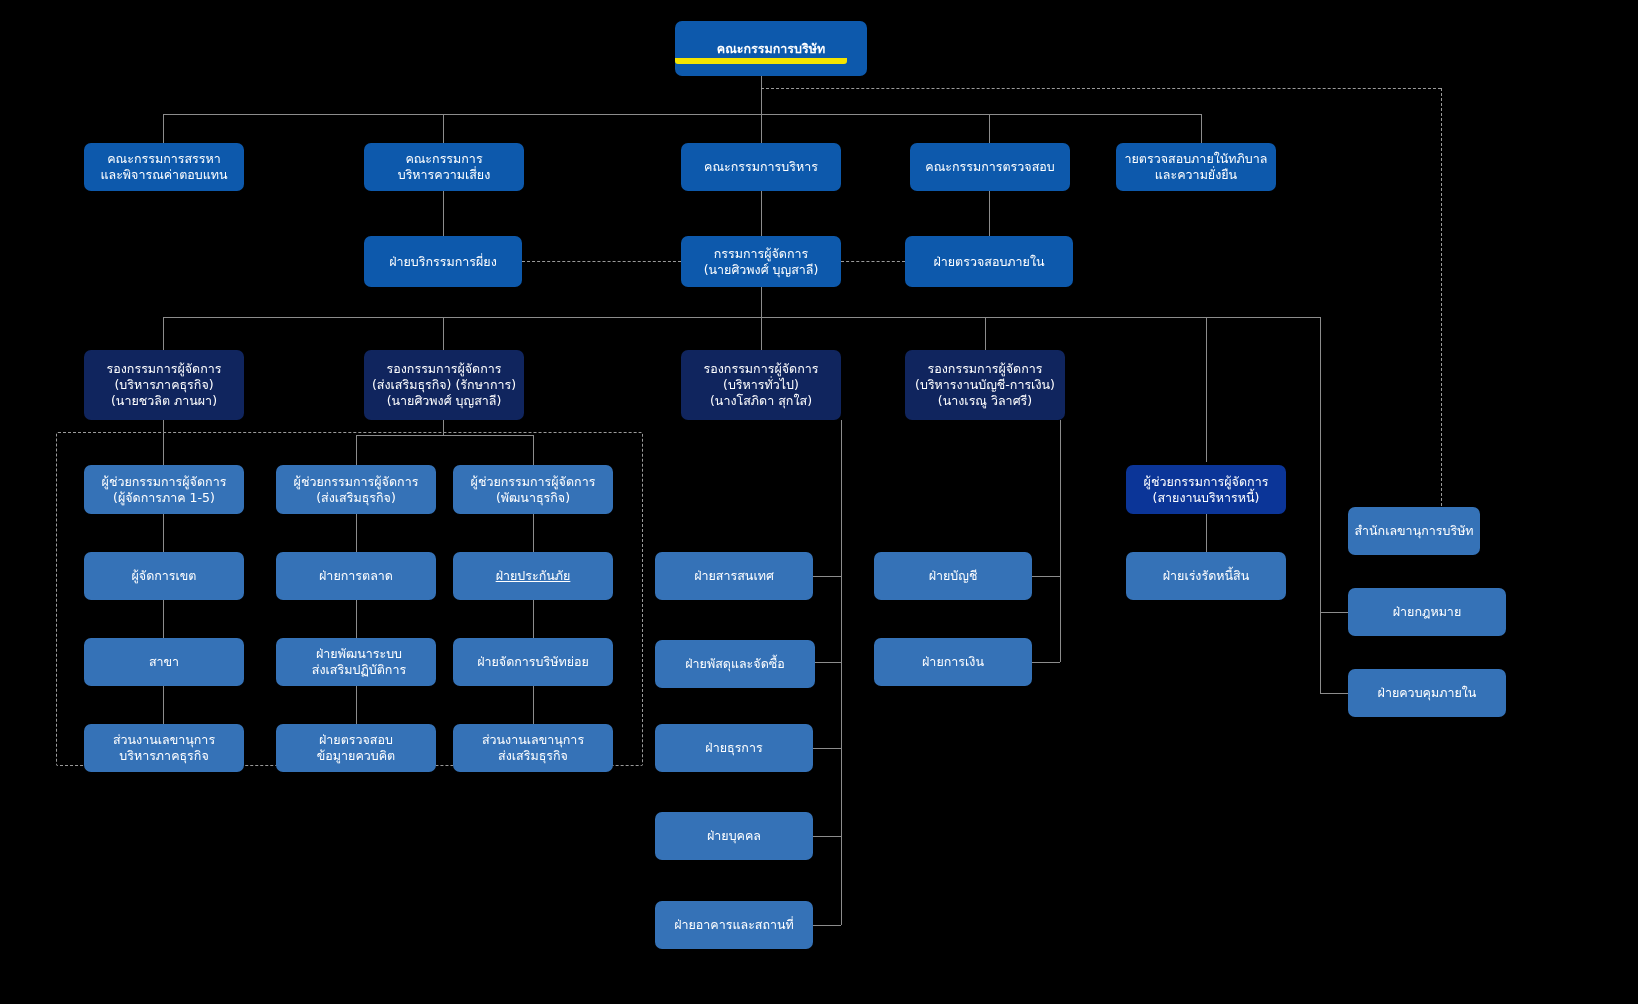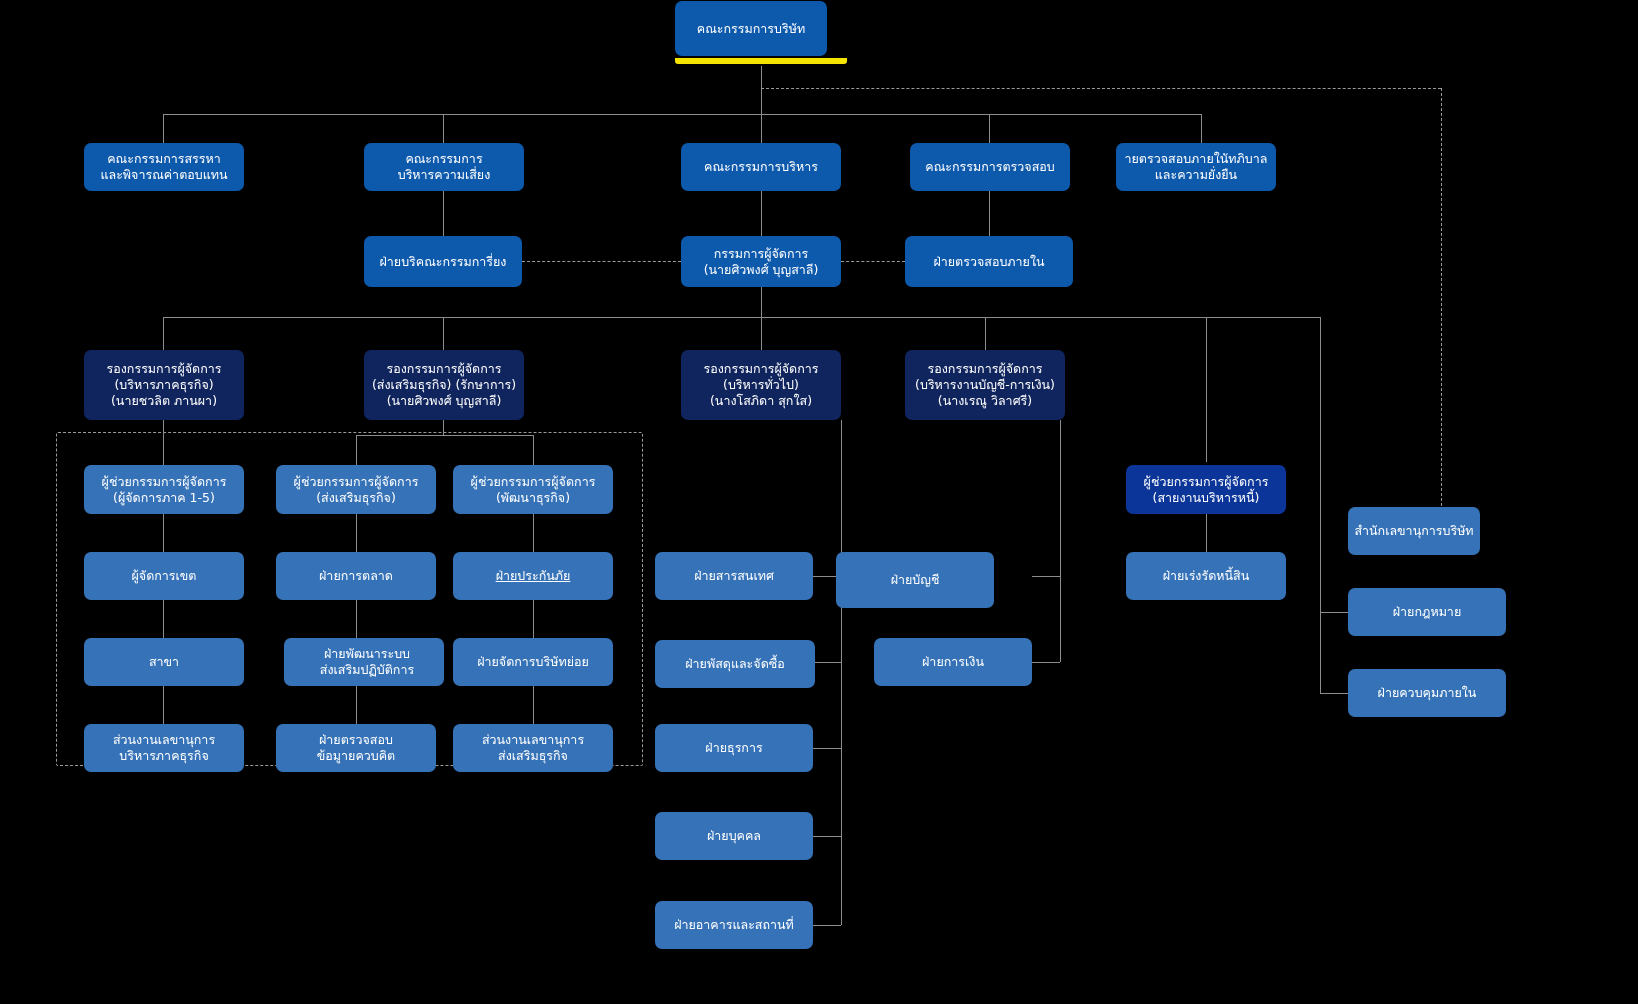--- a/index.html
+++ b/index.html
@@ -117,33 +117,33 @@
   <div class="ln lnh" style="left:813px;top:748px;width:28px;"></div>
   <div class="ln lnh" style="left:813px;top:836px;width:28px;"></div>
   <div class="ln lnh" style="left:813px;top:925px;width:28px;"></div>
 
   <div class="ln lnv" style="left:1060px;top:420px;height:242px;"></div>
   <div class="ln lnh" style="left:1032px;top:576px;width:28px;"></div>
   <div class="ln lnh" style="left:1032px;top:662px;width:28px;"></div>
 
   <div class="ln lnv" style="left:1206px;top:514px;height:38px;"></div>
 
-  <div class="node blue" style="left:675px;top:1px;width:152px;height:55px;">คณะกรรมการบริษัท</div>
+  <div class="node blue" style="left:675px;top:21px;width:192px;height:55px;font-weight:bold;">คณะกรรมการบริษัท</div>
   <div class="uline" style="left:675px;top:58px;width:172px;"></div>
 
   <div class="node blue" style="left:84px;top:143px;width:160px;height:48px;">คณะกรรมการสรรหา
 และพิจารณค่าตอบแทน</div>
   <div class="node blue" style="left:364px;top:143px;width:160px;height:48px;">คณะกรรมการ
 บริหารความเสี่ยง</div>
   <div class="node blue" style="left:681px;top:143px;width:160px;height:48px;">คณะกรรมการบริหาร</div>
   <div class="node blue" style="left:910px;top:143px;width:160px;height:48px;">คณะกรรมการตรวจสอบ</div>
   <div class="node blue" style="left:1116px;top:143px;width:160px;height:48px;">ายตรวจสอบภายในัทภิบาล
 และความยั่งยืน</div>
 
-  <div class="node blue" style="left:364px;top:236px;width:158px;height:51px;">ฝ่ายบริคณะกรรมการี่ยง</div>
+  <div class="node blue" style="left:364px;top:236px;width:158px;height:51px;">ฝ่ายบริกรรมการผี่ยง</div>
   <div class="node blue" style="left:681px;top:236px;width:160px;height:51px;">กรรมการผู้จัดการ
 (นายศิวพงศ์ บุญสาลี)</div>
   <div class="node blue" style="left:905px;top:236px;width:168px;height:51px;">ฝ่ายตรวจสอบภายใน</div>
 
   <div class="node navy" style="left:84px;top:350px;width:160px;height:70px;">รองกรรมการผู้จัดการ
 (บริหารภาคธุรกิจ)
 (นายชวลิต ภานผา)</div>
   <div class="node navy" style="left:364px;top:350px;width:160px;height:70px;">รองกรรมการผู้จัดการ
 (ส่งเสริมธุรกิจ) (รักษาการ)
 (นายศิวพงศ์ บุญสาลี)</div>
@@ -162,37 +162,37 @@
 (พัฒนาธุรกิจ)</div>
   <div class="node brightn" style="left:1126px;top:465px;width:160px;height:49px;">ผู้ช่วยกรรมการผู้จัดการ
 (สายงานบริหารหนี้)</div>
 
   <div class="node lblue" style="left:84px;top:552px;width:160px;height:48px;">ผู้จัดการเขต</div>
   <div class="node lblue" style="left:84px;top:638px;width:160px;height:48px;">สาขา</div>
   <div class="node lblue" style="left:84px;top:724px;width:160px;height:48px;">ส่วนงานเลขานุการ
 บริหารภาคธุรกิจ</div>
 
   <div class="node lblue" style="left:276px;top:552px;width:160px;height:48px;">ฝ่ายการตลาด</div>
-  <div class="node lblue" style="left:284px;top:638px;width:160px;height:48px;padding-left:12px;">ฝ่ายพัฒนาระบบ
+  <div class="node lblue" style="left:276px;top:638px;width:160px;height:48px;padding-left:12px;">ฝ่ายพัฒนาระบบ
 ส่งเสริมปฏิบัติการ</div>
   <div class="node lblue" style="left:276px;top:724px;width:160px;height:48px;">ฝ่ายตรวจสอบ
 ข้อมูายควบคิต</div>
 
   <div class="node lblue" style="left:453px;top:552px;width:160px;height:48px;text-decoration:underline;">ฝ่ายประกันภัย</div>
   <div class="node lblue" style="left:453px;top:638px;width:160px;height:48px;">ฝ่ายจัดการบริษัทย่อย</div>
   <div class="node lblue" style="left:453px;top:724px;width:160px;height:48px;">ส่วนงานเลขานุการ
 ส่งเสริมธุรกิจ</div>
 
   <div class="node lblue" style="left:655px;top:552px;width:158px;height:48px;">ฝ่ายสารสนเทศ</div>
   <div class="node lblue" style="left:655px;top:640px;width:160px;height:48px;">ฝ่ายพัสดุและจัดซื้อ</div>
   <div class="node lblue" style="left:655px;top:724px;width:158px;height:48px;">ฝ่ายธุรการ</div>
   <div class="node lblue" style="left:655px;top:812px;width:158px;height:48px;">ฝ่ายบุคคล</div>
   <div class="node lblue" style="left:655px;top:901px;width:158px;height:48px;">ฝ่ายอาคารและสถานที่</div>
 
-  <div class="node lblue" style="left:836px;top:552px;width:158px;height:56px;">ฝ่ายบัญชี</div>
+  <div class="node lblue" style="left:874px;top:552px;width:158px;height:48px;">ฝ่ายบัญชี</div>
   <div class="node lblue" style="left:874px;top:638px;width:158px;height:48px;">ฝ่ายการเงิน</div>
 
   <div class="node lblue" style="left:1126px;top:552px;width:160px;height:48px;">ฝ่ายเร่งรัดหนี้สิน</div>
 
   <div class="node lblue" style="left:1348px;top:507px;width:132px;height:48px;">สำนักเลขานุการบริษัท</div>
   <div class="node lblue" style="left:1348px;top:669px;width:158px;height:48px;">ฝ่ายควบคุมภายใน</div>
   <div class="node lblue" style="left:1348px;top:588px;width:158px;height:48px;">ฝ่ายกฎหมาย</div>
 
 </div>
 

